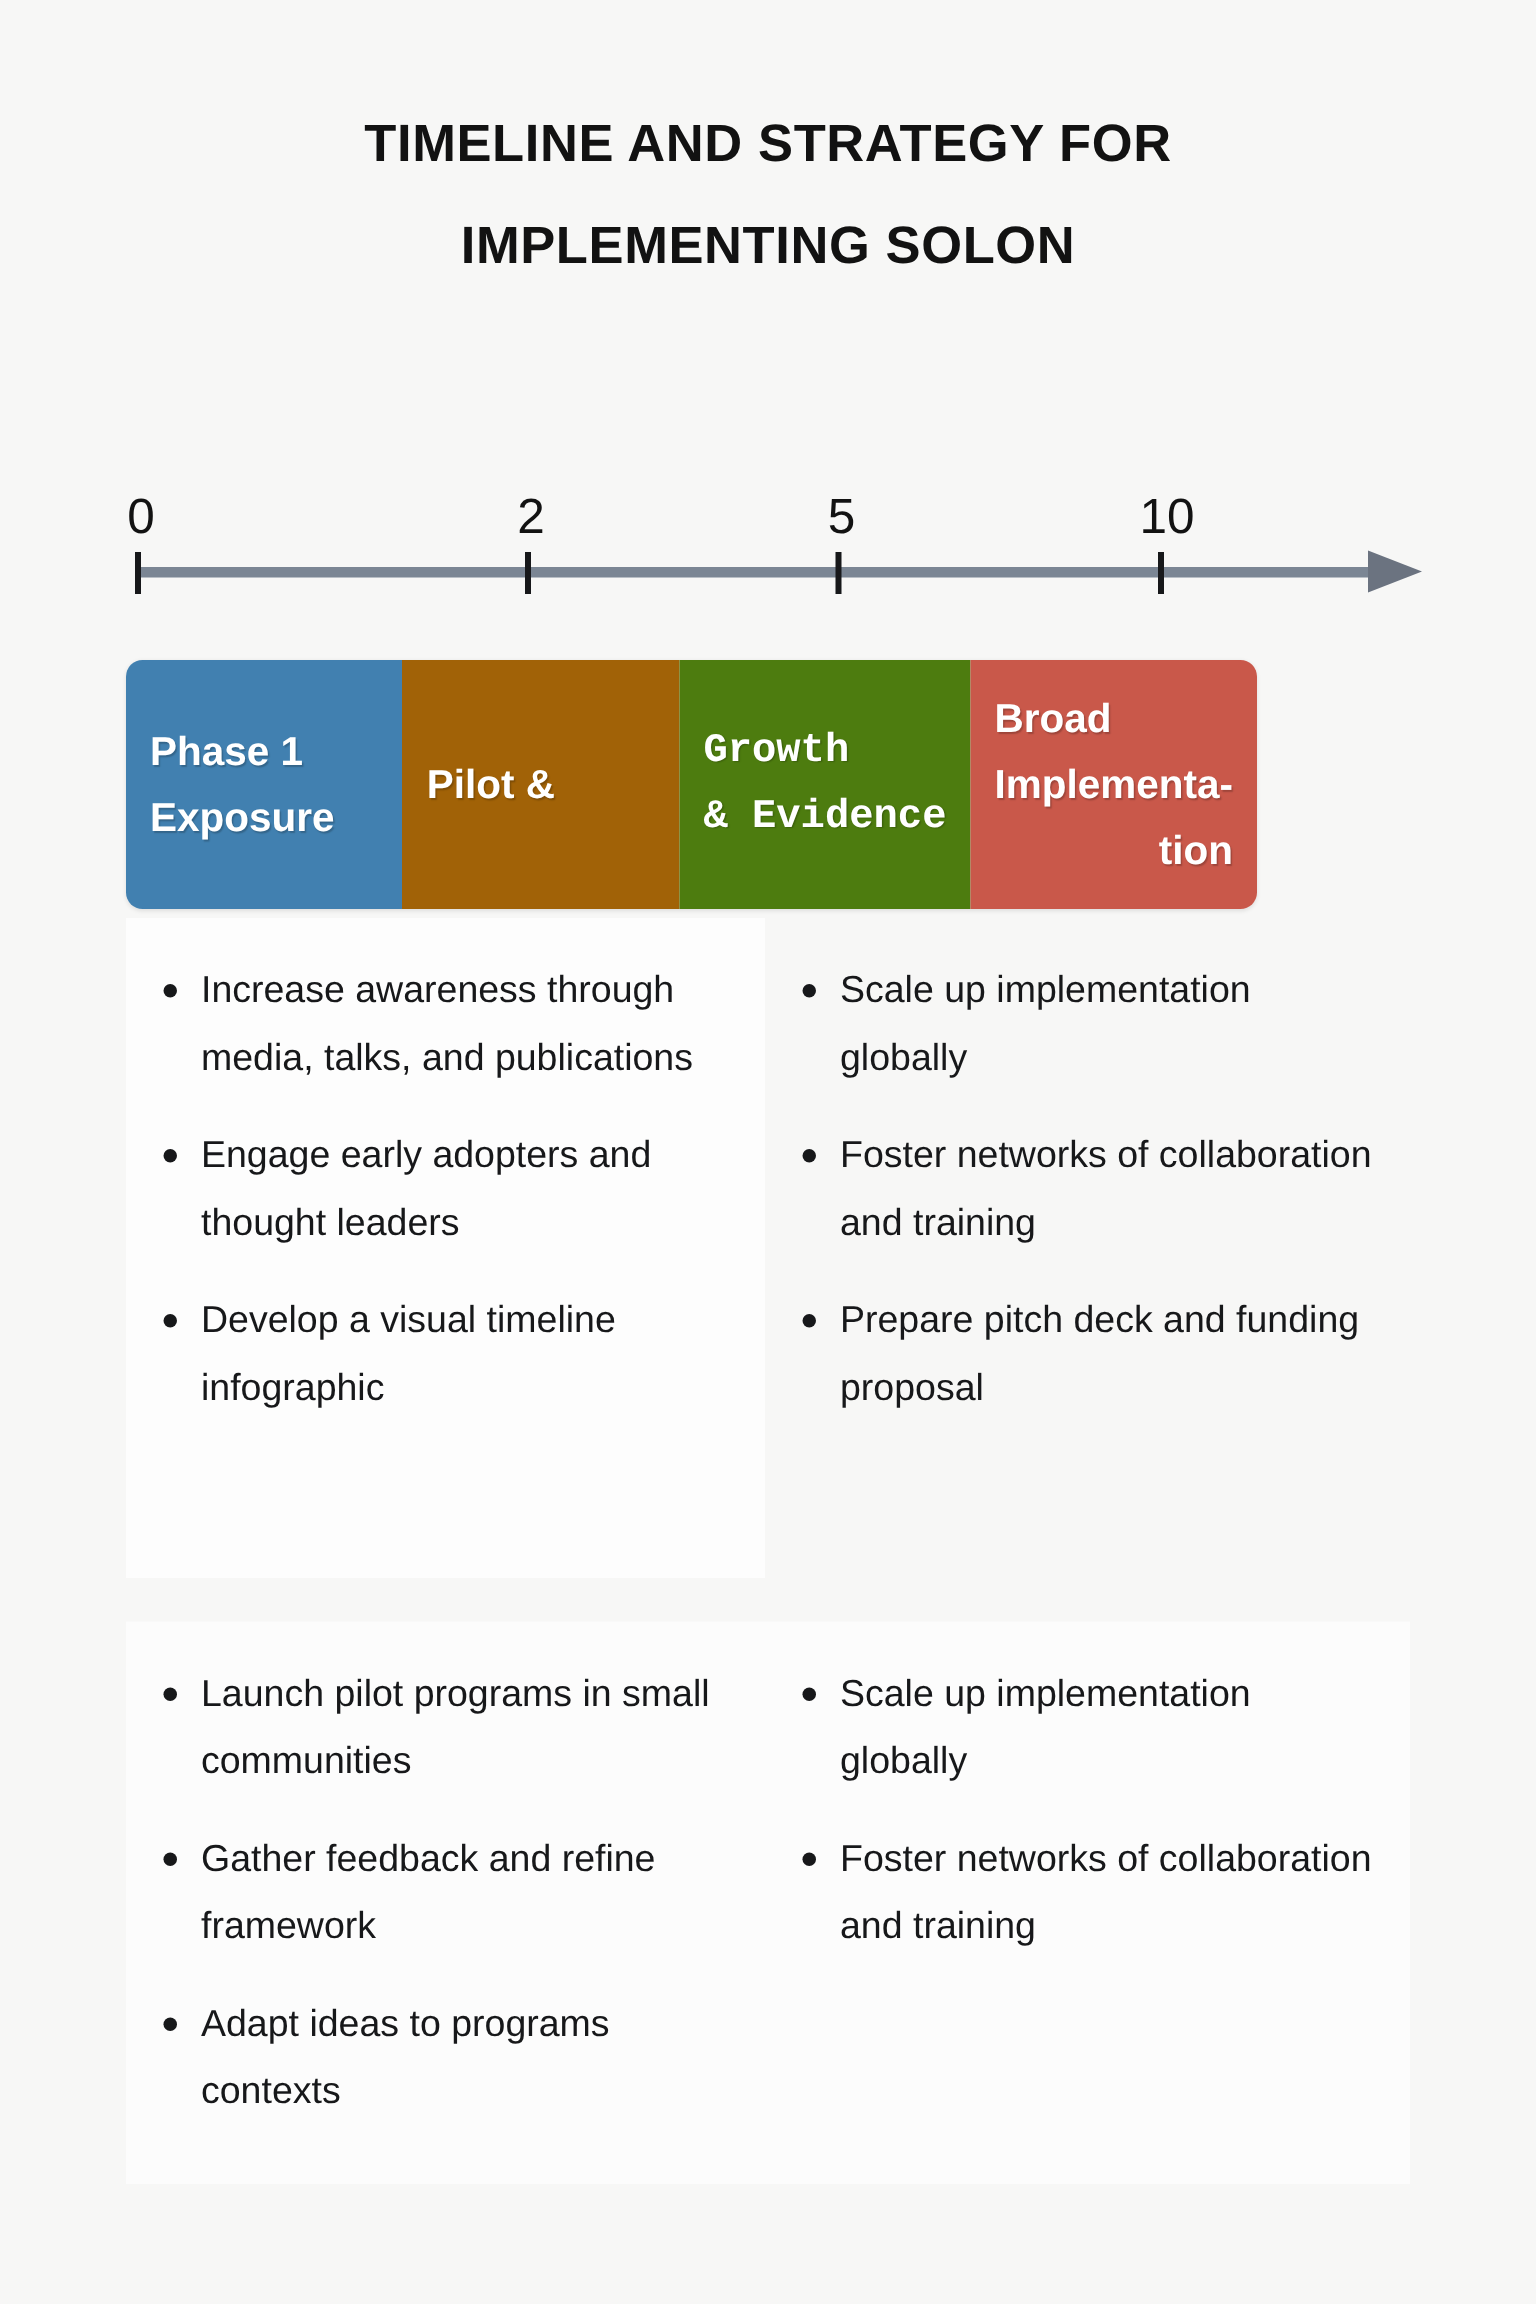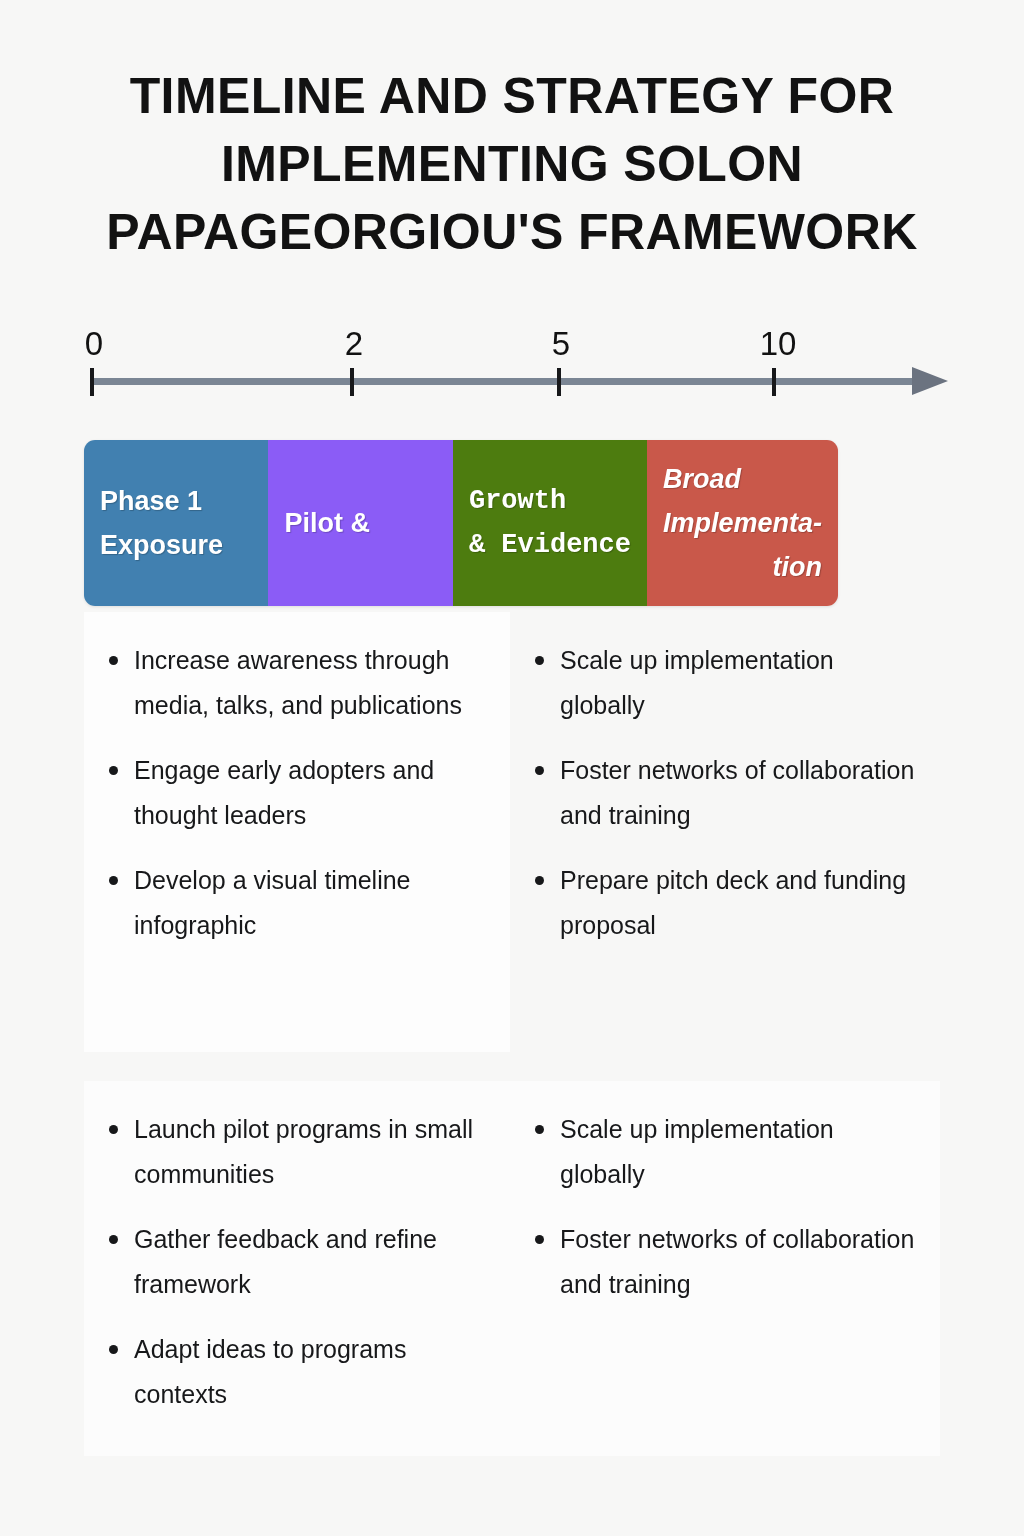--- a/index.html
+++ b/index.html
@@ -19,21 +19,21 @@
   #title-block {
     position: absolute;
     left: 72px;
     top: 62px;
     width: 880px;
     text-align: center;
   }
   #title-block .title-line {
     font-family: "Liberation Sans", sans-serif;
     font-weight: bold;
-    font-size: 50px;
+    font-size: 35px;
     line-height: 68px;
     letter-spacing: 0.4px;
     color: #121212;
     white-space: nowrap;
   }
 
   
   #timeline-axis {
     position: absolute;
     left: 0;
@@ -171,21 +171,20 @@
     border-radius: 50%;
     background: #17181a;
   }
 </style>
 </head>
 <body>
 
 <div id="title-block">
   <div class="title-line">TIMELINE AND STRATEGY FOR</div>
   <div class="title-line">IMPLEMENTING SOLON</div>
-  <div class="title-line">PAPAGEORGIOU'S FRAMEWORK</div>
 </div>
 
 <div id="timeline-axis">
   <div class="axis-line"></div>
   <div class="axis-arrow"></div>
 
   <div class="axis-tick" style="left:90px;"></div>
   <div class="axis-tick" style="left:350px;"></div>
   <div class="axis-tick" style="left:557px;"></div>
   <div class="axis-tick" style="left:772px;"></div>
@@ -194,28 +193,28 @@
   <div class="axis-tick-label" style="left:354px;">2</div>
   <div class="axis-tick-label" style="left:561px;">5</div>
   <div class="axis-tick-label" style="left:778px;">10</div>
 </div>
 
 <div id="phase-bar">
   <div class="phase-seg" style="background:#4180b0;">
     <div class="phase-line">Phase 1</div>
     <div class="phase-line">Exposure</div>
   </div>
-  <div class="phase-seg" style="background:#8b5cf6;">
+  <div class="phase-seg" style="background:#a16207;">
     <div class="phase-line">Pilot &amp;</div>
   </div>
   <div class="phase-seg" style="background:#4d7c0f;font-family:Liberation Mono, monospace;">
     <div class="phase-line">Growth</div>
     <div class="phase-line">&amp; Evidence</div>
   </div>
-  <div class="phase-seg align-center" style="background:#c9584a;font-style:italic;">
+  <div class="phase-seg align-center" style="background:#c9584a;">
     <div class="phase-line" style="text-align:left;">Broad</div>
     <div class="phase-line" style="text-align:left;">Implementa-</div>
     <div class="phase-line" style="text-align:right;">tion</div>
   </div>
 </div>
 
 <div class="panel" id="panel-top-left">
   <ul class="bullets">
     <li><span class="bullet-dot"></span><span>Increase awareness through media, talks, and publications</span></li>
     <li><span class="bullet-dot"></span><span>Engage early adopters and thought leaders</span></li>

